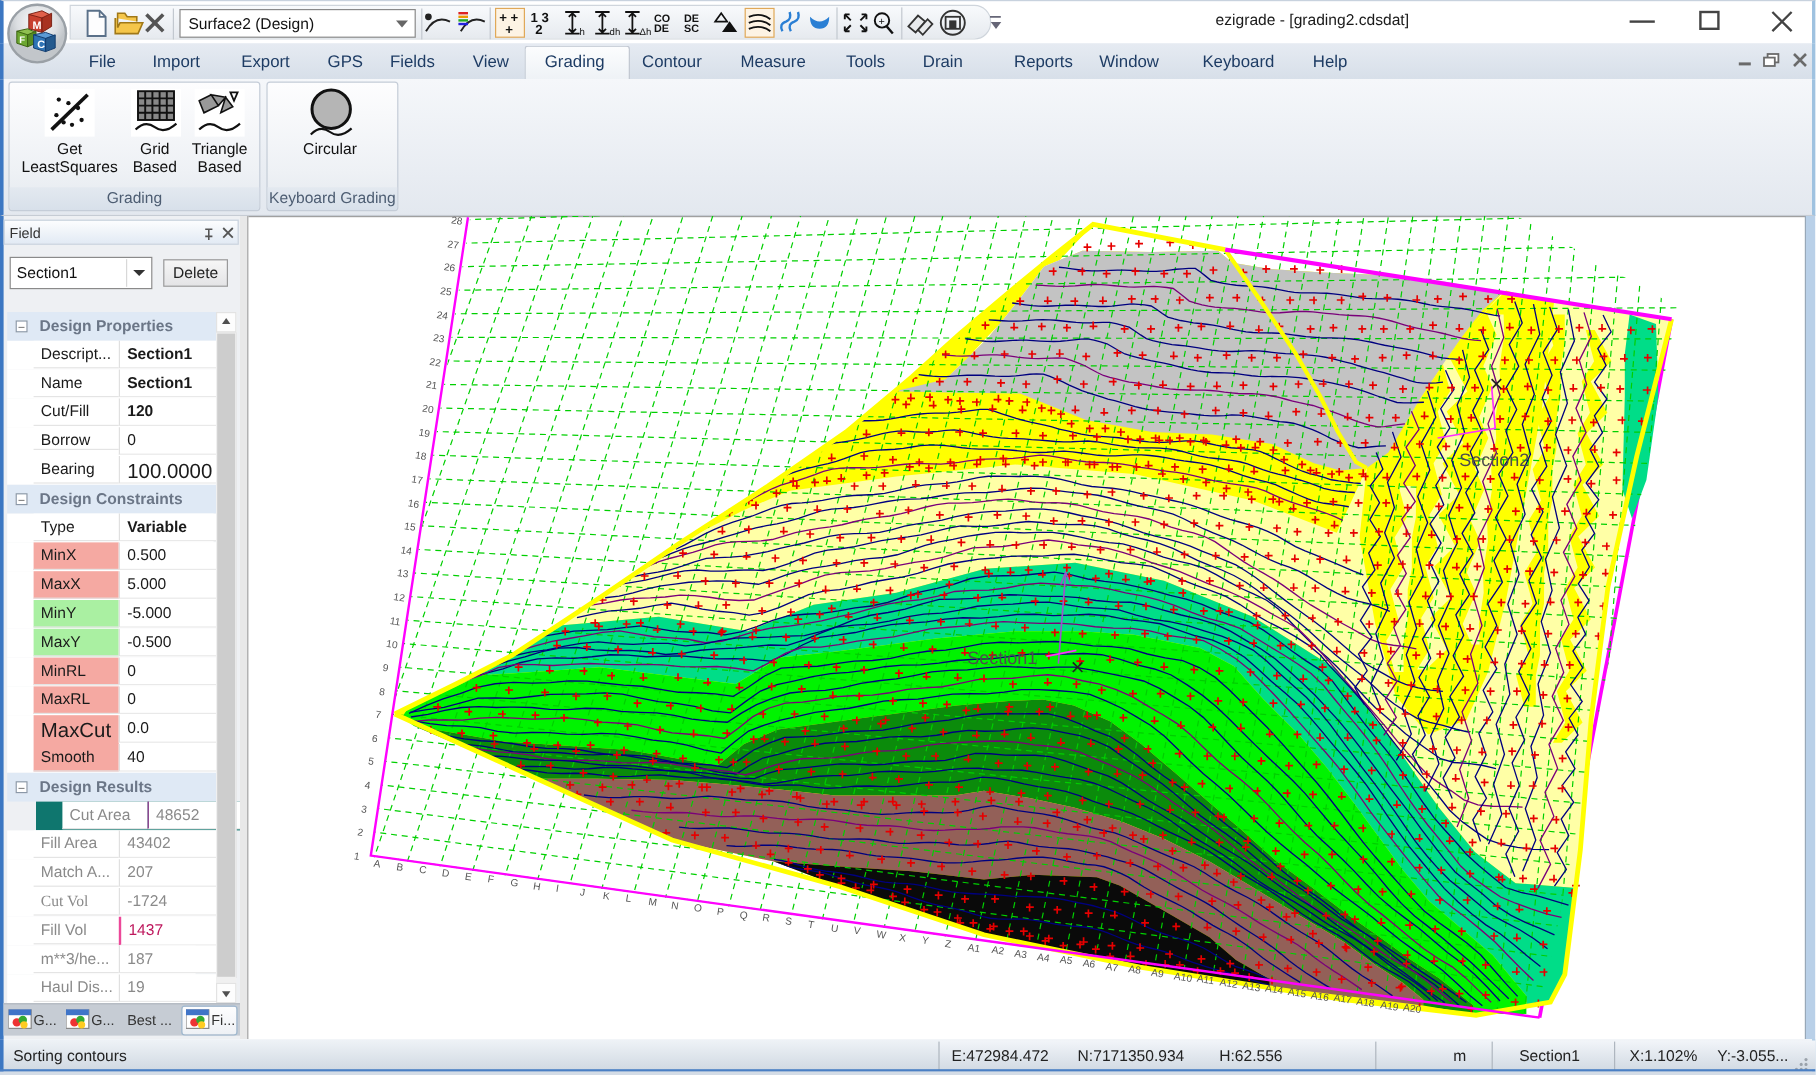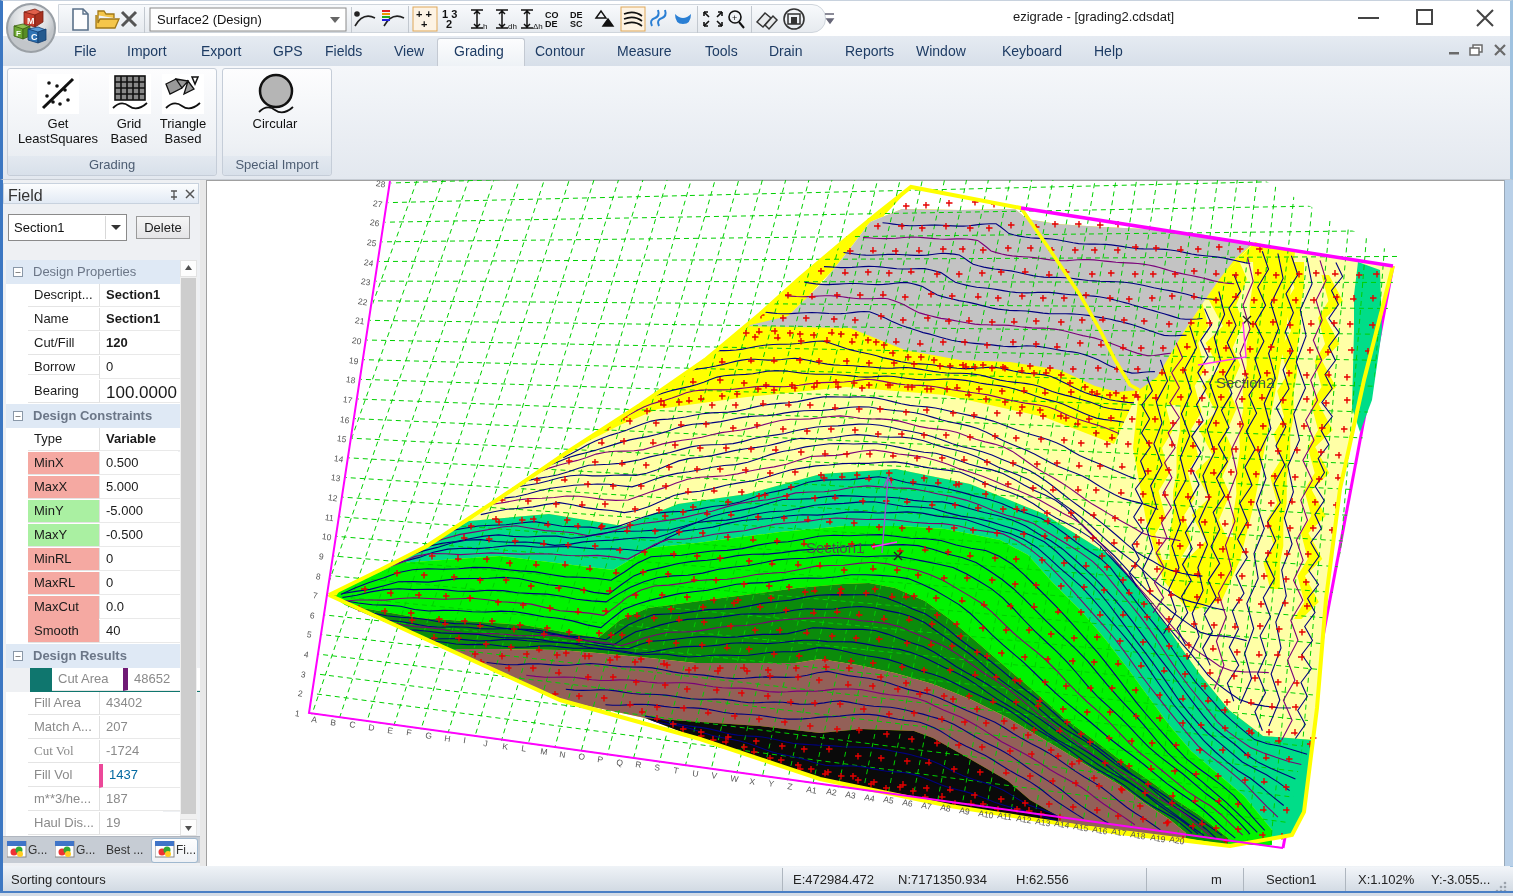--- a/index.html
+++ b/index.html
@@ -128,21 +128,21 @@
     <path d="M48 3 l10 10 m0 -10 l-10 10" stroke="#6a6a6a" stroke-width="2.2"></path>
   </svg>
 </div>
 
 <div class="abs" style="left:0;top:66px;width:1513px;height:114px;background:linear-gradient(#f5f7fa,#e3e8ef);border-left:3px solid #3c77c2;border-right:3px solid #9fc2e0;border-bottom:1px solid #c6ccd4;">
 
   <div class="abs" style="left:4px;top:2px;width:210px;height:108px;background:linear-gradient(#fdfdfe,#eef1f5 70%,#e4e9ef);border:1px solid #c5cdd8;border-radius:3px;">
     <div class="abs" style="left:0;bottom:0;width:100%;height:19px;background:linear-gradient(#e3e9f0,#d8e0ea);border-radius:0 0 3px 3px;text-align:center;font-size:13px;color:#4d5d72;padding-top:1px;">Grading</div>
   </div>
   <div class="abs" style="left:219px;top:2px;width:110px;height:108px;background:linear-gradient(#fdfdfe,#eef1f5 70%,#e4e9ef);border:1px solid #c5cdd8;border-radius:3px;">
-    <div class="abs" style="left:0;bottom:0;width:100%;height:19px;background:linear-gradient(#e3e9f0,#d8e0ea);border-radius:0 0 3px 3px;text-align:center;font-size:13px;color:#4d5d72;padding-top:1px;">Special Import</div>
+    <div class="abs" style="left:0;bottom:0;width:100%;height:19px;background:linear-gradient(#e3e9f0,#d8e0ea);border-radius:0 0 3px 3px;text-align:center;font-size:13px;color:#4d5d72;padding-top:1px;">Keyboard Grading</div>
   </div>
 
   <svg class="abs" style="left:34px;top:8px" width="42" height="40">
     <rect width="42" height="40" fill="#fff"></rect>
     <path d="M6 34 L36 5" stroke="#111" stroke-width="3"></path>
     <g fill="#111">
         <circle cx="10" cy="22" r="1.8"></circle>
         <circle cx="16" cy="28" r="1.8"></circle>
         <circle cx="23" cy="30" r="1.8"></circle>
         <circle cx="20" cy="12" r="1.8"></circle>
@@ -202,42 +202,42 @@
   <g stroke="#123c6e" stroke-width="0.8">
     <path d="M24 27 l10 -2 l8 3 l-10 3 z" fill="#5b9bd5"></path>
     <path d="M24 27 l10 3 v11 l-10 -3 z" fill="#2f74b5"></path>
       <path d="M34 30 l8 -3 v11 l-8 3 z" fill="#245a8e"></path>
   </g>
   <text x="27" y="38" font-size="9" font-weight="bold" fill="#fff">C</text>
 </svg>
 
 <div class="abs" style="left:0;top:180px;width:200px;height:686px;background:#eef0f3;border-left:3px solid #3c77c2;">
   <div class="abs" style="left:0;top:3px;width:196px;height:21px;background:linear-gradient(#fcfdfe,#e2eaf4);border:1px solid #c8d2de;">
-    <span style="position:absolute;left:4px;top:3px;font-size:16px;color:#333;text-align:right;">Field</span>
+    <span style="position:absolute;left:4px;top:3px;font-size:12px;color:#333;text-align:right;">Field</span>
     <svg class="abs" style="left:164px;top:4px" width="30" height="14">
       <path d="M3 3 h6 M6 3 v6 M3 9 h6 M6 9 v3" stroke="#555" stroke-width="1.3" fill="none"></path>
       <path d="M18 2 l8 8 m0 -8 l-8 8" stroke="#555" stroke-width="1.5"></path>
     </svg>
   </div>
 
   <div class="abs" style="left:5px;top:34px;width:119px;height:27px;background:#fff;border:1px solid #8a8a8a;">
     <span style="position:absolute;left:5px;top:5px;font-size:13px;color:#111;">Section1</span>
     <div class="abs" style="right:1px;top:1px;width:20px;height:23px;background:#fff;border-left:1px solid #d8d8d8;"></div>
     <svg class="abs" style="right:4px;top:9px" width="12" height="8">
         <path d="M1 1 l5 5 l5 -5 z" fill="#333"></path>
       </svg>
   </div>
 
   <div class="abs" style="left:133px;top:36px;width:54px;height:23px;background:linear-gradient(#f6f6f6,#e4e4e6);border:1px solid #9a9a9a;text-align:center;font-size:13px;color:#222;padding-top:3px;">Delete</div>
 </div>
 
 <div class="abs" style="left:0;top:0px;width:200px;">
 <div style="position:absolute;left:6px;top:260px;width:174px;height:24px;background:#dfe9f5;">
       <span style="position:absolute;left:7px;top:7px;width:10px;height:10px;border:1px solid #8a98a8;background:#fff;font-size:9px;line-height:8px;text-align:center;color:#444;">–</span>
-      <span style="position:absolute;left:27px;top:4px;font-weight:normal;color:#6b7687;font-size:13px;">Design Properties</span>
+      <span style="position:absolute;left:27px;top:4px;font-weight:bold;color:#6b7687;font-size:13px;">Design Properties</span>
     </div>
     <div style="position:absolute;left:6px;top:284px;width:174px;height:24px;background:#ffffff;">
       <div style="position:absolute;left:22px;top:0;width:71px;height:23px;background:#ffffff;border-bottom:1px solid #e4e4e4;color:#1a1a1a;font-size:13px;padding:3px 0 0 6px;box-sizing:border-box;white-space:nowrap;overflow:hidden;">Descript...</div>
       <div style="position:absolute;left:93px;top:0;width:87px;height:23px;background:#ffffff;border-bottom:1px solid #e9e9e9;border-left:1px solid #e0e0e0;color:#1a1a1a;font-weight:bold;font-size:13px;padding:3px 0 0 6px;box-sizing:border-box;white-space:nowrap;">Section1</div>
     </div>
     <div style="position:absolute;left:6px;top:308px;width:174px;height:24px;background:#ffffff;">
       <div style="position:absolute;left:22px;top:0;width:71px;height:23px;background:#ffffff;border-bottom:1px solid #e4e4e4;color:#1a1a1a;font-size:13px;padding:3px 0 0 6px;box-sizing:border-box;white-space:nowrap;overflow:hidden;">Name</div>
       <div style="position:absolute;left:93px;top:0;width:87px;height:23px;background:#ffffff;border-bottom:1px solid #e9e9e9;border-left:1px solid #e0e0e0;color:#1a1a1a;font-weight:bold;font-size:13px;padding:3px 0 0 6px;box-sizing:border-box;white-space:nowrap;">Section1</div>
     </div>
     <div style="position:absolute;left:6px;top:332px;width:174px;height:24px;background:#ffffff;">
@@ -278,50 +278,50 @@
     </div>
     <div style="position:absolute;left:6px;top:548px;width:174px;height:24px;background:#ffffff;">
       <div style="position:absolute;left:22px;top:0;width:71px;height:23px;background:#f5a9a2;border-bottom:1px solid #e4e4e4;color:#1a1a1a;font-size:13px;padding:3px 0 0 6px;box-sizing:border-box;white-space:nowrap;overflow:hidden;">MinRL</div>
       <div style="position:absolute;left:93px;top:0;width:87px;height:23px;background:#ffffff;border-bottom:1px solid #e9e9e9;border-left:1px solid #e0e0e0;color:#1a1a1a;font-weight:normal;font-size:13px;padding:3px 0 0 6px;box-sizing:border-box;white-space:nowrap;">0</div>
     </div>
     <div style="position:absolute;left:6px;top:572px;width:174px;height:24px;background:#ffffff;">
       <div style="position:absolute;left:22px;top:0;width:71px;height:23px;background:#f5a9a2;border-bottom:1px solid #e4e4e4;color:#1a1a1a;font-size:13px;padding:3px 0 0 6px;box-sizing:border-box;white-space:nowrap;overflow:hidden;">MaxRL</div>
       <div style="position:absolute;left:93px;top:0;width:87px;height:23px;background:#ffffff;border-bottom:1px solid #e9e9e9;border-left:1px solid #e0e0e0;color:#1a1a1a;font-weight:normal;font-size:13px;padding:3px 0 0 6px;box-sizing:border-box;white-space:nowrap;">0</div>
     </div>
     <div style="position:absolute;left:6px;top:596px;width:174px;height:24px;background:#ffffff;">
-      <div style="position:absolute;left:22px;top:0;width:71px;height:33px;background:#f5a9a2;border-bottom:1px solid #e4e4e4;color:#1a1a1a;font-size:13px;padding:3px 0 0 6px;box-sizing:border-box;white-space:nowrap;overflow:hidden;">MaxCut</div>
+      <div style="position:absolute;left:22px;top:0;width:71px;height:33px;background:#f5a9a2;border-bottom:1px solid #e4e4e4;color:#1a1a1a;font-size:17px;padding:3px 0 0 6px;box-sizing:border-box;white-space:nowrap;overflow:hidden;">MaxCut</div>
       <div style="position:absolute;left:93px;top:0;width:87px;height:23px;background:#ffffff;border-bottom:1px solid #e9e9e9;border-left:1px solid #e0e0e0;color:#1a1a1a;font-weight:normal;font-size:13px;padding:3px 0 0 6px;box-sizing:border-box;white-space:nowrap;">0.0</div>
     </div>
     <div style="position:absolute;left:6px;top:620px;width:174px;height:24px;background:#ffffff;">
       <div style="position:absolute;left:22px;top:0;width:71px;height:23px;background:#f5a9a2;border-bottom:1px solid #e4e4e4;color:#1a1a1a;font-size:13px;padding:3px 0 0 6px;box-sizing:border-box;white-space:nowrap;overflow:hidden;">Smooth</div>
       <div style="position:absolute;left:93px;top:0;width:87px;height:23px;background:#ffffff;border-bottom:1px solid #e9e9e9;border-left:1px solid #e0e0e0;color:#1a1a1a;font-weight:normal;font-size:13px;padding:3px 0 0 6px;box-sizing:border-box;white-space:nowrap;">40</div>
     </div>
     <div style="position:absolute;left:6px;top:644px;width:174px;height:24px;background:#dfe9f5;">
       <span style="position:absolute;left:7px;top:7px;width:10px;height:10px;border:1px solid #8a98a8;background:#fff;font-size:9px;line-height:8px;text-align:center;color:#444;">–</span>
       <span style="position:absolute;left:27px;top:4px;font-weight:bold;color:#6b7687;font-size:13px;">Design Results</span>
     </div>
     <div style="position:absolute;left:6px;top:668px;width:174px;height:24px;background:#0f766e;margin-left:24px;">
       <div style="position:absolute;left:22px;top:0;width:71px;height:23px;background:#ffffff;border-bottom:1px solid #e4e4e4;color:#8a8a8a;font-size:13px;padding:3px 0 0 6px;box-sizing:border-box;white-space:nowrap;overflow:hidden;">Cut Area</div>
-      <div style="position:absolute;left:93px;top:0;width:87px;height:23px;background:#ffffff;border-bottom:1px solid #e9e9e9;border-left:5px solid #701a75;color:#8a8a8a;font-weight:normal;font-size:13px;padding:3px 0 0 6px;box-sizing:border-box;white-space:nowrap;">48652</div>
+      <div style="position:absolute;left:93px;top:0;width:87px;height:23px;background:#ffffff;border-bottom:1px solid #e9e9e9;border-left:1px solid #701a75;color:#8a8a8a;font-weight:normal;font-size:13px;padding:3px 0 0 6px;box-sizing:border-box;white-space:nowrap;">48652</div>
     </div>
     <div style="position:absolute;left:6px;top:692px;width:174px;height:24px;background:#ffffff;">
       <div style="position:absolute;left:22px;top:0;width:71px;height:23px;background:#ffffff;border-bottom:1px solid #e4e4e4;color:#8a8a8a;font-size:13px;padding:3px 0 0 6px;box-sizing:border-box;white-space:nowrap;overflow:hidden;">Fill Area</div>
       <div style="position:absolute;left:93px;top:0;width:87px;height:23px;background:#ffffff;border-bottom:1px solid #e9e9e9;border-left:1px solid #e0e0e0;color:#8a8a8a;font-weight:normal;font-size:13px;padding:3px 0 0 6px;box-sizing:border-box;white-space:nowrap;">43402</div>
     </div>
     <div style="position:absolute;left:6px;top:716px;width:174px;height:24px;background:#ffffff;">
       <div style="position:absolute;left:22px;top:0;width:71px;height:23px;background:#ffffff;border-bottom:1px solid #e4e4e4;color:#8a8a8a;font-size:13px;padding:3px 0 0 6px;box-sizing:border-box;white-space:nowrap;overflow:hidden;">Match A...</div>
       <div style="position:absolute;left:93px;top:0;width:87px;height:23px;background:#ffffff;border-bottom:1px solid #e9e9e9;border-left:1px solid #e0e0e0;color:#8a8a8a;font-weight:normal;font-size:13px;padding:3px 0 0 6px;box-sizing:border-box;white-space:nowrap;">207</div>
     </div>
     <div style="position:absolute;left:6px;top:740px;width:174px;height:24px;background:#ffffff;">
       <div style="position:absolute;left:22px;top:0;width:71px;height:23px;background:#ffffff;border-bottom:1px solid #e4e4e4;color:#8a8a8a;font-size:13px;padding:3px 0 0 6px;box-sizing:border-box;white-space:nowrap;overflow:hidden;font-family:Liberation Serif, serif;">Cut Vol</div>
       <div style="position:absolute;left:93px;top:0;width:87px;height:23px;background:#ffffff;border-bottom:1px solid #e9e9e9;border-left:1px solid #e0e0e0;color:#8a8a8a;font-weight:normal;font-size:13px;padding:3px 0 0 6px;box-sizing:border-box;white-space:nowrap;">-1724</div>
     </div>
     <div style="position:absolute;left:6px;top:764px;width:174px;height:24px;background:#ffffff;">
       <div style="position:absolute;left:22px;top:0;width:71px;height:23px;background:#ffffff;border-bottom:1px solid #e4e4e4;color:#8a8a8a;font-size:13px;padding:3px 0 0 6px;box-sizing:border-box;white-space:nowrap;overflow:hidden;">Fill Vol</div>
-      <div style="position:absolute;left:93px;top:0;width:87px;height:24px;background:#ffffff;border-bottom:1px solid #e9e9e9;border-left:4px solid #ec4899;color:#0369a1;font-weight:normal;font-size:13px;padding:3px 0 0 6px;box-sizing:border-box;white-space:nowrap;">1437</div>
+      <div style="position:absolute;left:93px;top:0;width:87px;height:24px;background:#ffffff;border-bottom:1px solid #e9e9e9;border-left:2px solid #ec4899;color:#be185d;font-weight:normal;font-size:13px;padding:3px 0 0 6px;box-sizing:border-box;white-space:nowrap;">1437</div>
     </div>
     <div style="position:absolute;left:6px;top:788px;width:157px;height:24px;background:#ffffff;">
       <div style="position:absolute;left:22px;top:0;width:71px;height:23px;background:#ffffff;border-bottom:1px solid #e4e4e4;color:#8a8a8a;font-size:13px;padding:3px 0 0 6px;box-sizing:border-box;white-space:nowrap;overflow:hidden;">m**3/he...</div>
       <div style="position:absolute;left:93px;top:0;width:87px;height:23px;background:#ffffff;border-bottom:1px solid #e9e9e9;border-left:1px solid #e0e0e0;color:#8a8a8a;font-weight:normal;font-size:13px;padding:3px 0 0 6px;box-sizing:border-box;white-space:nowrap;">187</div>
     </div>
     <div style="position:absolute;left:6px;top:812px;width:174px;height:24px;background:#ffffff;">
       <div style="position:absolute;left:22px;top:0;width:71px;height:23px;background:#ffffff;border-bottom:1px solid #e4e4e4;color:#8a8a8a;font-size:13px;padding:3px 0 0 6px;box-sizing:border-box;white-space:nowrap;overflow:hidden;">Haul Dis...</div>
       <div style="position:absolute;left:93px;top:0;width:87px;height:23px;background:#ffffff;border-bottom:1px solid #e9e9e9;border-left:1px solid #e0e0e0;color:#8a8a8a;font-weight:normal;font-size:13px;padding:3px 0 0 6px;box-sizing:border-box;white-space:nowrap;">19</div>
     </div>
 </div>

